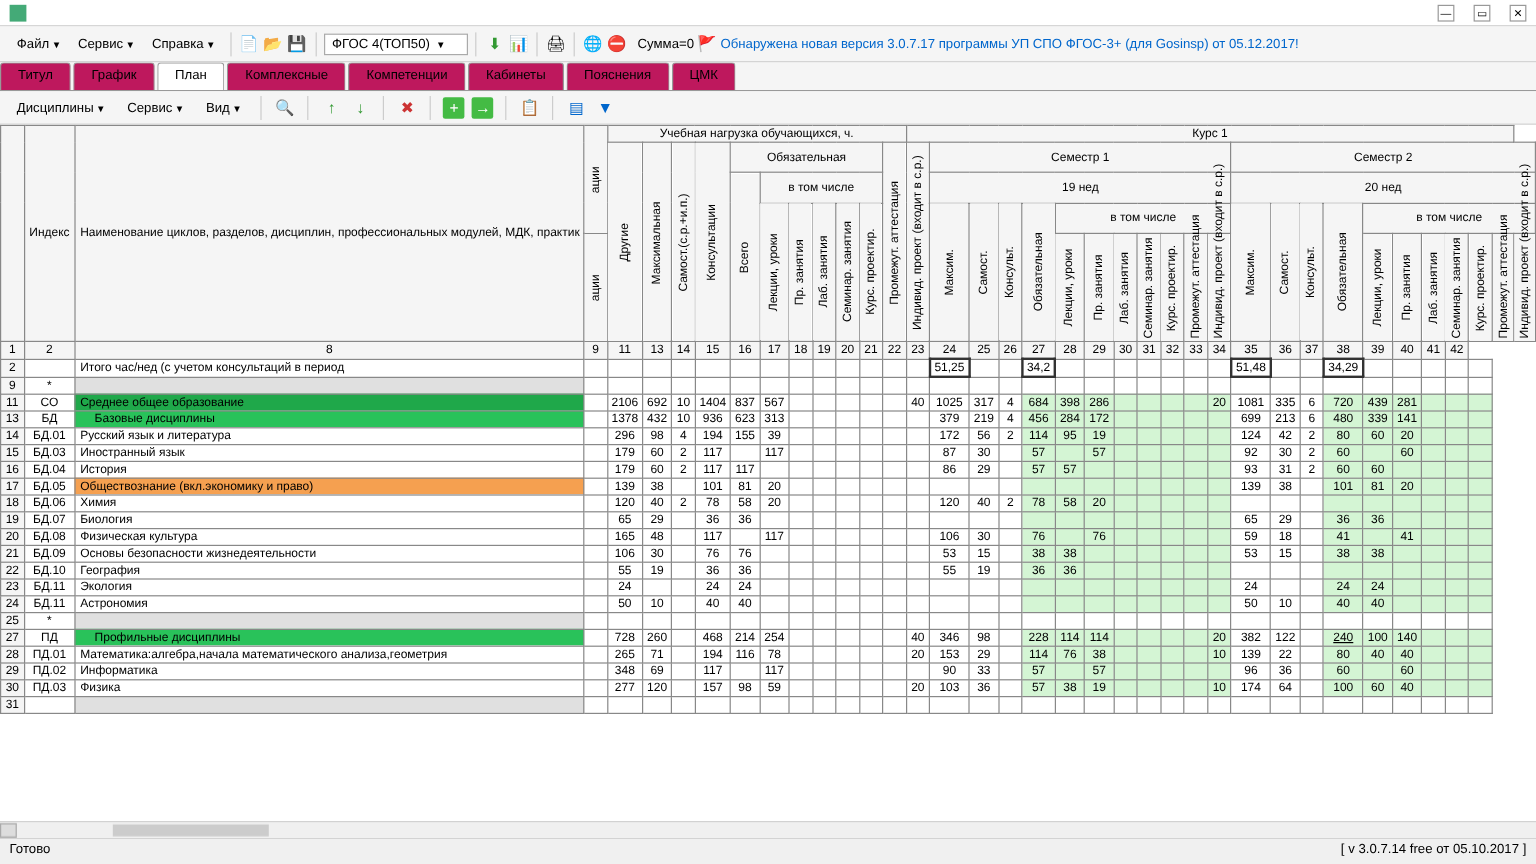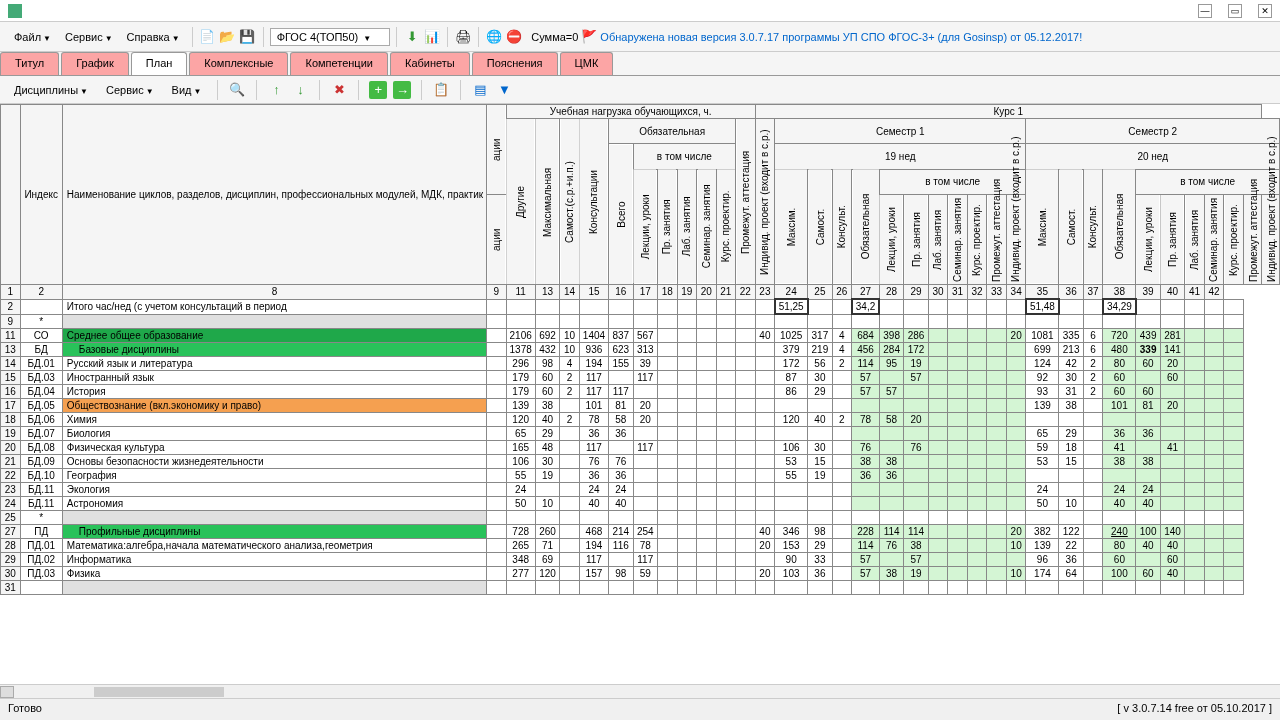--- a/index.html
+++ b/index.html
@@ -9,21 +9,21 @@
 .titlebar-btns { margin-left: auto; display: flex; gap: 16px; }
 .titlebar-btn { width: 14px; height: 14px; border: 1px solid #999; font-size: 9px; display: flex; align-items: center; justify-content: center; cursor: pointer; }
 .menubar { background: #f5f5f5; border-bottom: 1px solid #ccc; padding: 4px 8px; display: flex; align-items: center; gap: 2px; height: 30px; }
 .menu-item { padding: 3px 6px; cursor: pointer; }
 .dd-arrow { font-size: 8px; margin-left: 2px; }
 .sep { width: 1px; height: 20px; background: #ccc; margin: 0 4px; }
 .tb-icon { width: 18px; height: 18px; display: inline-flex; align-items: center; justify-content: center; cursor: pointer; font-size: 13px; }
 .fgos-sel { border: 1px solid #aaa; padding: 2px 18px 2px 6px; background: #fff; position: relative; font-size: 11px; }
 .update-link { color: #0066cc; cursor: pointer; }
 .tabs { background: #f5f5f5; border-bottom: 1px solid #999; display: flex; height: 24px; }
-.tab { padding: 4px 14px; border: 1px solid #999; border-bottom: none; margin-right: 2px; background: #fca5a5; cursor: pointer; border-radius: 3px 3px 0 0; font-size: 11px; }
+.tab { padding: 4px 14px; border: 1px solid #999; border-bottom: none; margin-right: 2px; background: #be185d; cursor: pointer; border-radius: 3px 3px 0 0; font-size: 11px; }
 .tab.active { background: #fff; font-weight: normal; }
 .subtoolbar { background: #f5f5f5; border-bottom: 1px solid #ccc; padding: 4px 8px; display: flex; align-items: center; gap: 6px; height: 28px; }
 .grid-wrap { overflow: auto; height: 592px; background: #fff; }
 table { border-collapse: collapse; font-size: 10px; }
 th, td { border: 1px solid #888; padding: 1px 3px; text-align: center; white-space: nowrap; background: #fff; }
 th { background: #f5f5f5; font-weight: normal; }
 .vh { writing-mode: vertical-rl; transform: rotate(180deg); height: 90px; min-width: 18px; max-width: 28px; font-size: 10px; padding: 2px 1px; }
 .rownum { width: 20px; background: #f5f5f5; }
 .idx-col { width: 55px; }
 .name-col { width: 240px; text-align: left; padding-left: 4px; }
@@ -346,21 +346,21 @@
           <td class="num-col green-light" style="font-weight: normal;">172</td>
           <td class="num-col green-light" style="font-weight: normal;"></td>
           <td class="num-col green-light" style="font-weight: normal;"></td>
           <td class="num-col green-light" style="font-weight: normal;"></td>
           <td class="num-col green-light" style="font-weight: normal;"></td>
           <td class="num-col green-light" style="font-weight: normal;"></td>
           <td class="num-col" style="font-weight: normal;">699</td>
           <td class="num-col" style="font-weight: normal;">213</td>
           <td class="num-col" style="font-weight: normal;">6</td>
           <td class="num-col green-light" style="font-weight: normal;">480</td>
-          <td class="num-col green-light" style="font-weight: bold; text-align: center;">339</td>
+          <td class="num-col green-light" style="font-weight: normal; text-align: center;">339</td>
           <td class="num-col green-light" style="font-weight: normal;">141</td>
           <td class="num-col green-light" style="font-weight: normal;"></td>
           <td class="num-col green-light" style="font-weight: normal;"></td>
           <td class="num-col green-light" style="font-weight: normal;"></td>
         </tr>
         <tr>
           <td class="rownum">14</td>
           <td class="idx-col">БД.01</td>
           <td class="name-col " style="white-space: normal;">Русский язык и литература</td>
           <td class="num-col"></td>

